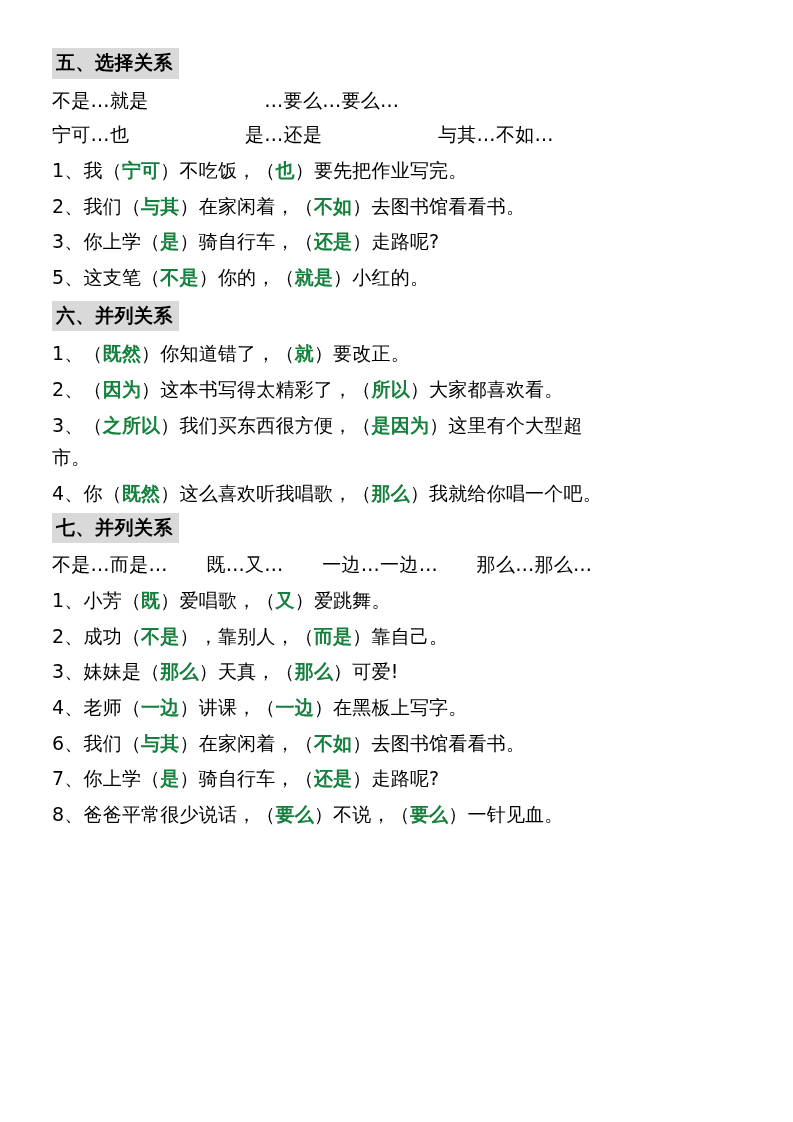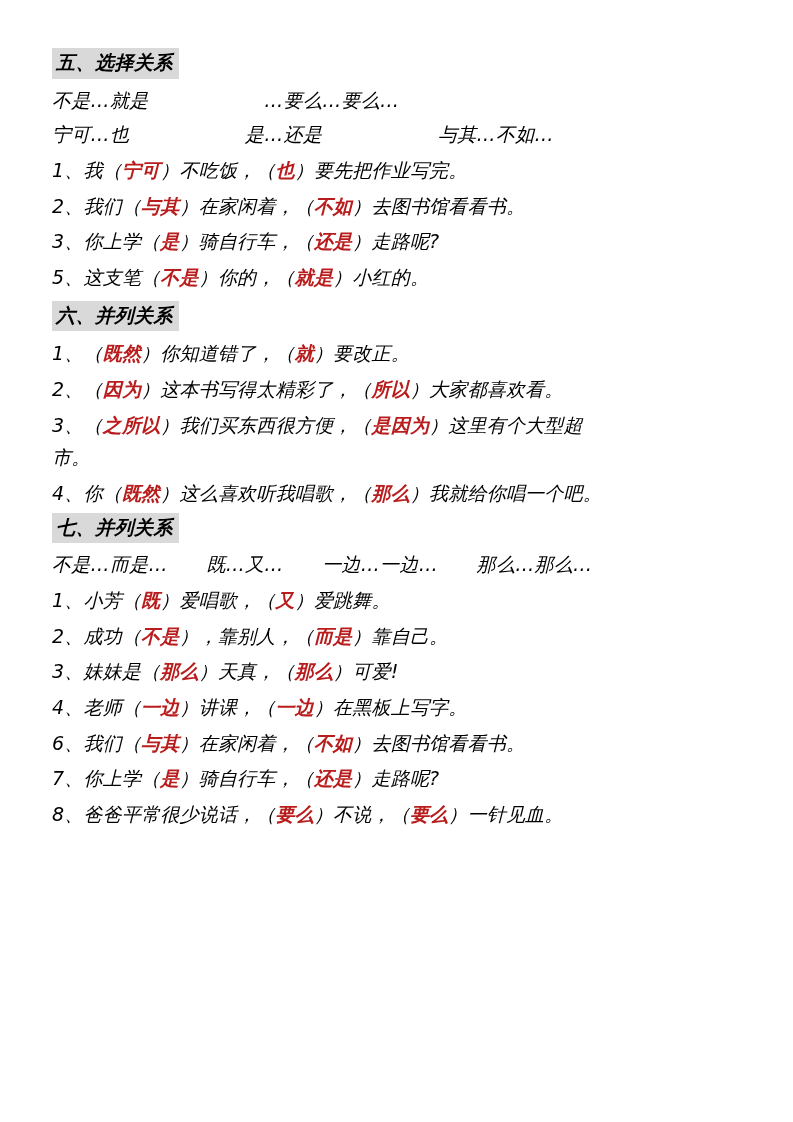--- a/index.html
+++ b/index.html
@@ -15,21 +15,20 @@
     position: relative;
     overflow: hidden;
   }
   .page {
     position: absolute;
     left: 0; top: 0;
     width: 659px;
     height: 1122px;
     padding: 48px 52px 8px 52px;
     box-sizing: border-box;
-    font-style: italic;
   }
   .section {
     margin-bottom: 0;
   }
   .section-title {
     display: inline-block;
     background: #d9d9d9;
     font-weight: bold;
     font-size: 19px;
     line-height: 1.45;
@@ -44,21 +43,21 @@
     white-space: pre;
     letter-spacing: 0.3px;
   }
   .example {
     font-size: 19px;
     line-height: 1.72;
     margin: 0 0 3px 0;
     letter-spacing: 0.2px;
   }
   .r {
-    color: #b91c1c;
+    color: #15803d;
     font-weight: bold;
   }
   .sec1 { margin-top: 0; }
   .sec2 { margin-top: 7px; }
   .sec3 { }
 </style>
 </head>
 <body>
 
 <div class="page">

